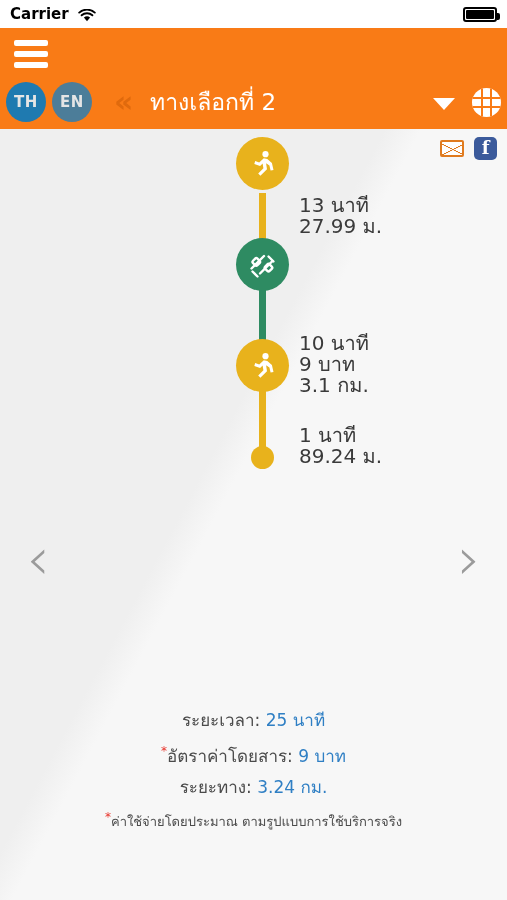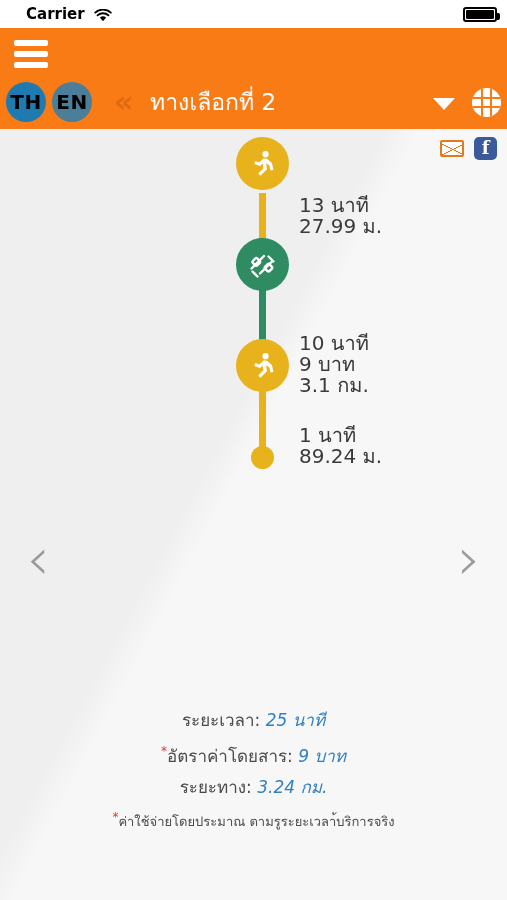--- a/index.html
+++ b/index.html
@@ -9,40 +9,40 @@
     background:#f2f2f2; overflow:hidden;
   }
   #app { position:relative; width:507px; height:900px; background:#f4f4f4; }
 
   
   .statusbar {
     position:absolute; top:0; left:0; width:507px; height:28px;
     background:#ffffff; color:#000;
     display:flex; align-items:center; font-size:15px; font-weight:bold;
   }
-  .sb-left { display:flex; align-items:center; gap:9px; padding-left:26px; }
+  .sb-left { display:flex; align-items:center; gap:9px; padding-left:10px; }
   .sb-center { position:absolute; left:0; right:0; text-align:center; }
   .sb-right { margin-left:auto; padding-right:10px; display:flex; align-items:center; }
   .wifi-icon { width:18px; height:13px; position:relative; display:inline-block; }
   .battery { width:34px; height:15px; border:2px solid #000; border-radius:3px; position:relative; }
   .battery::before { content:""; position:absolute; left:1px; top:1px; bottom:1px; right:1px; background:#000; border-radius:1px; }
   .battery::after { content:""; position:absolute; right:-5px; top:4px; width:3px; height:7px; background:#000; border-radius:0 2px 2px 0; }
 
   
   .header {
     position:absolute; top:28px; left:0; width:507px; height:101px;
     background:#f97b16;
   }
   .hamburger { position:absolute; left:14px; top:12px; width:34px; height:28px; cursor:pointer; }
   .hamburger span { display:block; height:6px; background:#fff; border-radius:2px; margin-bottom:5px; }
 
   .navrow { position:absolute; top:48px; left:0; width:507px; height:53px; }
   .langbtn {
     position:absolute; top:6px; width:40px; height:40px; border-radius:50%;
-    color:#000000; font-size:20px; font-weight:bold; letter-spacing:.5px;
+    color:#e5e5e5; font-size:15px; font-weight:bold; letter-spacing:.5px;
     display:flex; align-items:center; justify-content:center; cursor:pointer;
   }
   .lang-th { left:6px; background:#1f7ab0; }
   .lang-en { left:52px; background:#4c7d99; }
   .backchev {
     position:absolute; left:114px; top:13px; color:#e06a0d;
     font-size:30px; line-height:26px; font-weight:bold; cursor:pointer;
   }
   .header-title {
     position:absolute; left:150px; top:8px; width:250px; 
@@ -107,21 +107,21 @@
     position:absolute; top:404px; width:44px; height:56px; cursor:pointer;
     color:#9b9b9b; font-size:58px; line-height:52px; font-weight:300;
     font-family:"DejaVu Sans","Liberation Sans",sans-serif; text-align:center;
   }
   .arrow-left { left:16px; }
   .arrow-right { right:16px; }
 
   
   .summary { position:absolute; left:0; top:576px; width:507px; text-align:center; }
   .sum-row { font-size:17px; line-height:31px; color:#4b4b4b; white-space:nowrap; }
-  .sum-val { color:#2f7fc4;font-style:italic; }
+  .sum-val { color:#2f7fc4; }
   .ast { color:#e8332a; font-size:12px; vertical-align:super; }
   .footnote { font-size:13px; color:#4b4b4b; line-height:22px; margin-top:3px; white-space:nowrap; }
 </style>
 </head>
 <body>
 
 <div id="app">
 
   <div class="statusbar">
     <div class="sb-left">
@@ -236,18 +236,18 @@
       </div>
       <div class="sum-row">
         <span class="ast">*</span><span>อัตราค่าโดยสาร:</span>
         <span class="sum-val">9 บาท</span>
       </div>
       <div class="sum-row">
         <span>ระยะทาง:</span>
         <span class="sum-val">3.24 กม.</span>
       </div>
       <div class="footnote">
-        <span class="ast">*</span><span>ค่าใช้จ่ายโดยประมาณ ตามรูระยะเวลา้บริการจริง</span>
+        <span class="ast">*</span><span>ค่าใช้จ่ายโดยประมาณ ตามรูปแบบการใช้บริการจริง</span>
       </div>
     </div>
 
   </div>
 </div>
 
 </body></html>

